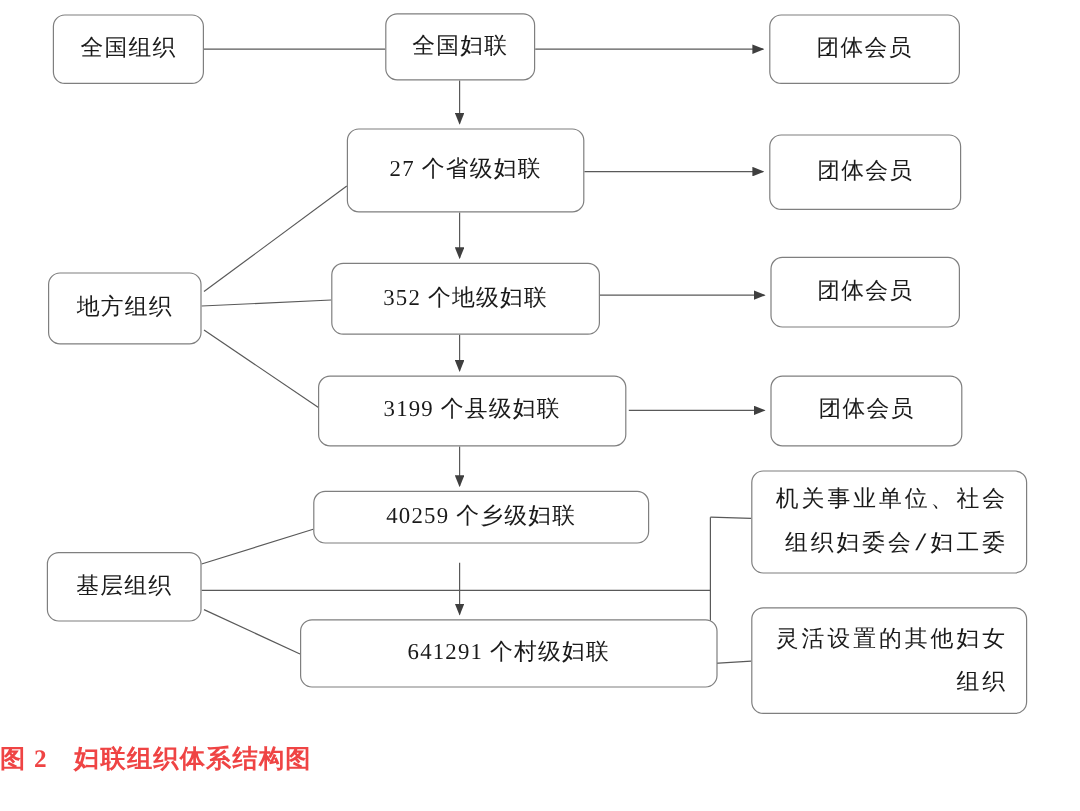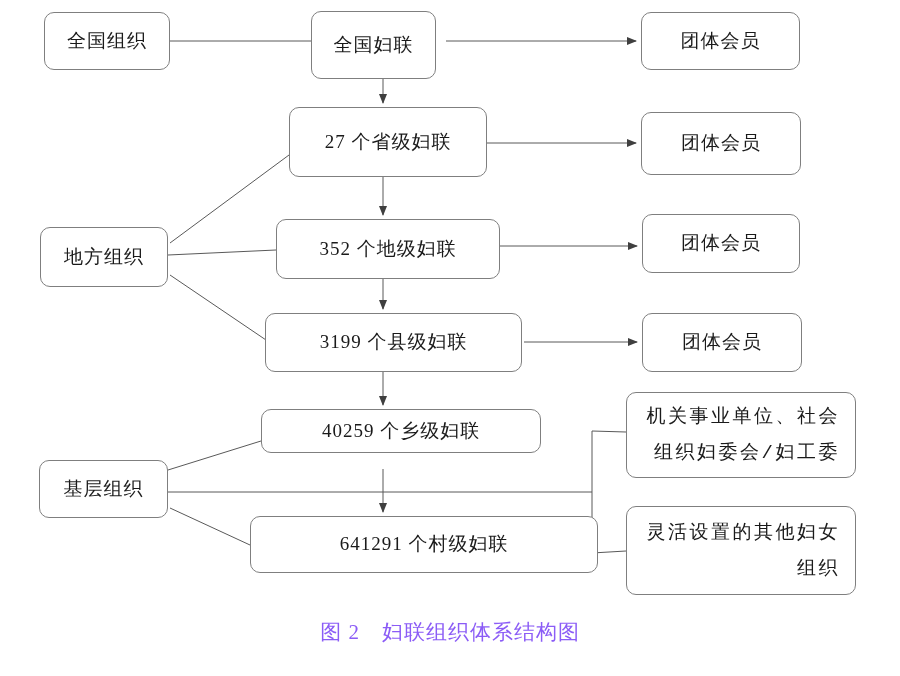--- a/index.html
+++ b/index.html
@@ -48,29 +48,28 @@
     font-size: 19px;
     line-height: 36px;
     letter-spacing: 2.5px;
     font-family: Liberation Mono, monospace;
   }
   .caption {
     position: absolute;
     left: 0;
     top: 618px;
     width: 100%;
-    text-align: center;
-    font-weight: normal;
+    font-weight: bold;
     font-size: 21px;
     letter-spacing: 1px;
-    color: #8b5cf6;
+    color: #ef4444;
   }
   
   .n-national-cat   { left: 44px;  top: 12px;  width: 126px; height: 58px; }
-  .n-national-fed   { left: 311px; top: 11px;  width: 125px; height: 68px; }
+  .n-national-fed   { left: 321px; top: 11px;  width: 125px; height: 56px; }
   .n-provincial     { left: 289px; top: 107px; width: 198px; height: 70px; }
   .n-local-cat      { left: 40px;  top: 227px; width: 128px; height: 60px; }
   .n-prefectural    { left: 276px; top: 219px; width: 224px; height: 60px; }
   .n-county         { left: 265px; top: 313px; width: 257px; height: 59px; }
   .n-township       { left: 261px; top: 409px; width: 280px; height: 44px; }
   .n-grassroots-cat { left: 39px;  top: 460px; width: 129px; height: 58px; }
   .n-village        { left: 250px; top: 516px; width: 348px; height: 57px; }
   .n-gm1            { left: 641px; top: 12px;  width: 159px; height: 58px; }
   .n-gm2            { left: 641px; top: 112px; width: 160px; height: 63px; }
   .n-gm3            { left: 642px; top: 214px; width: 158px; height: 59px; }

